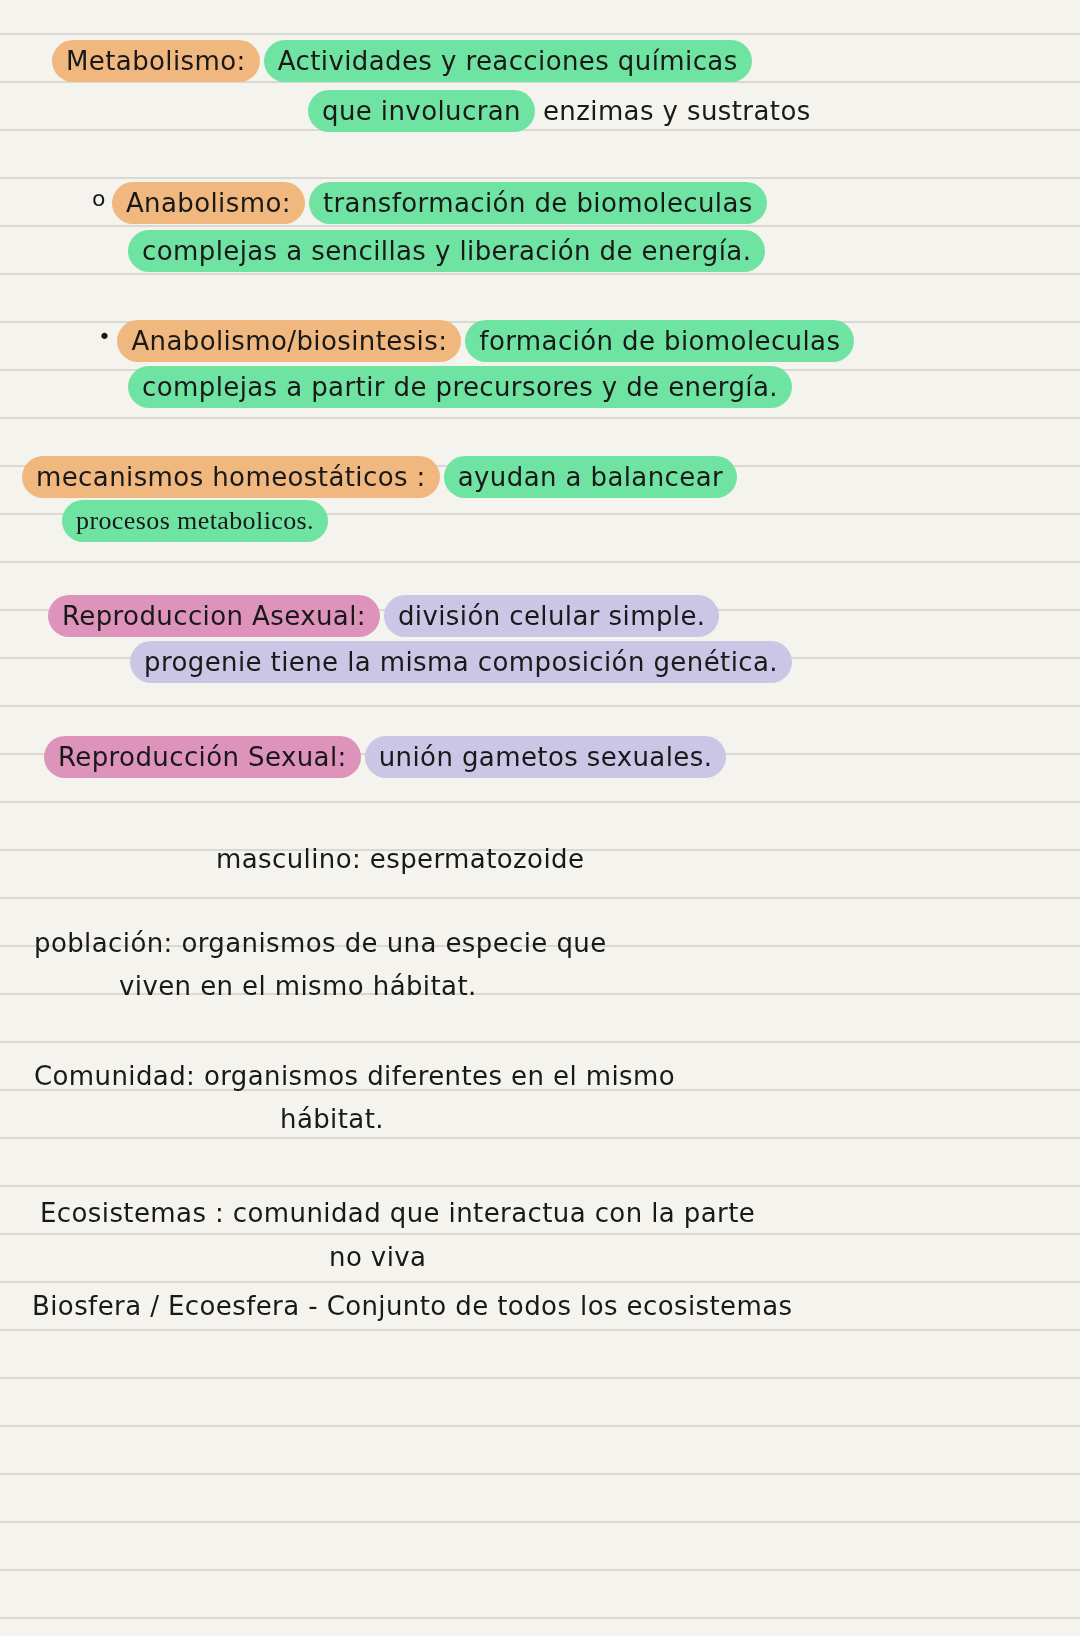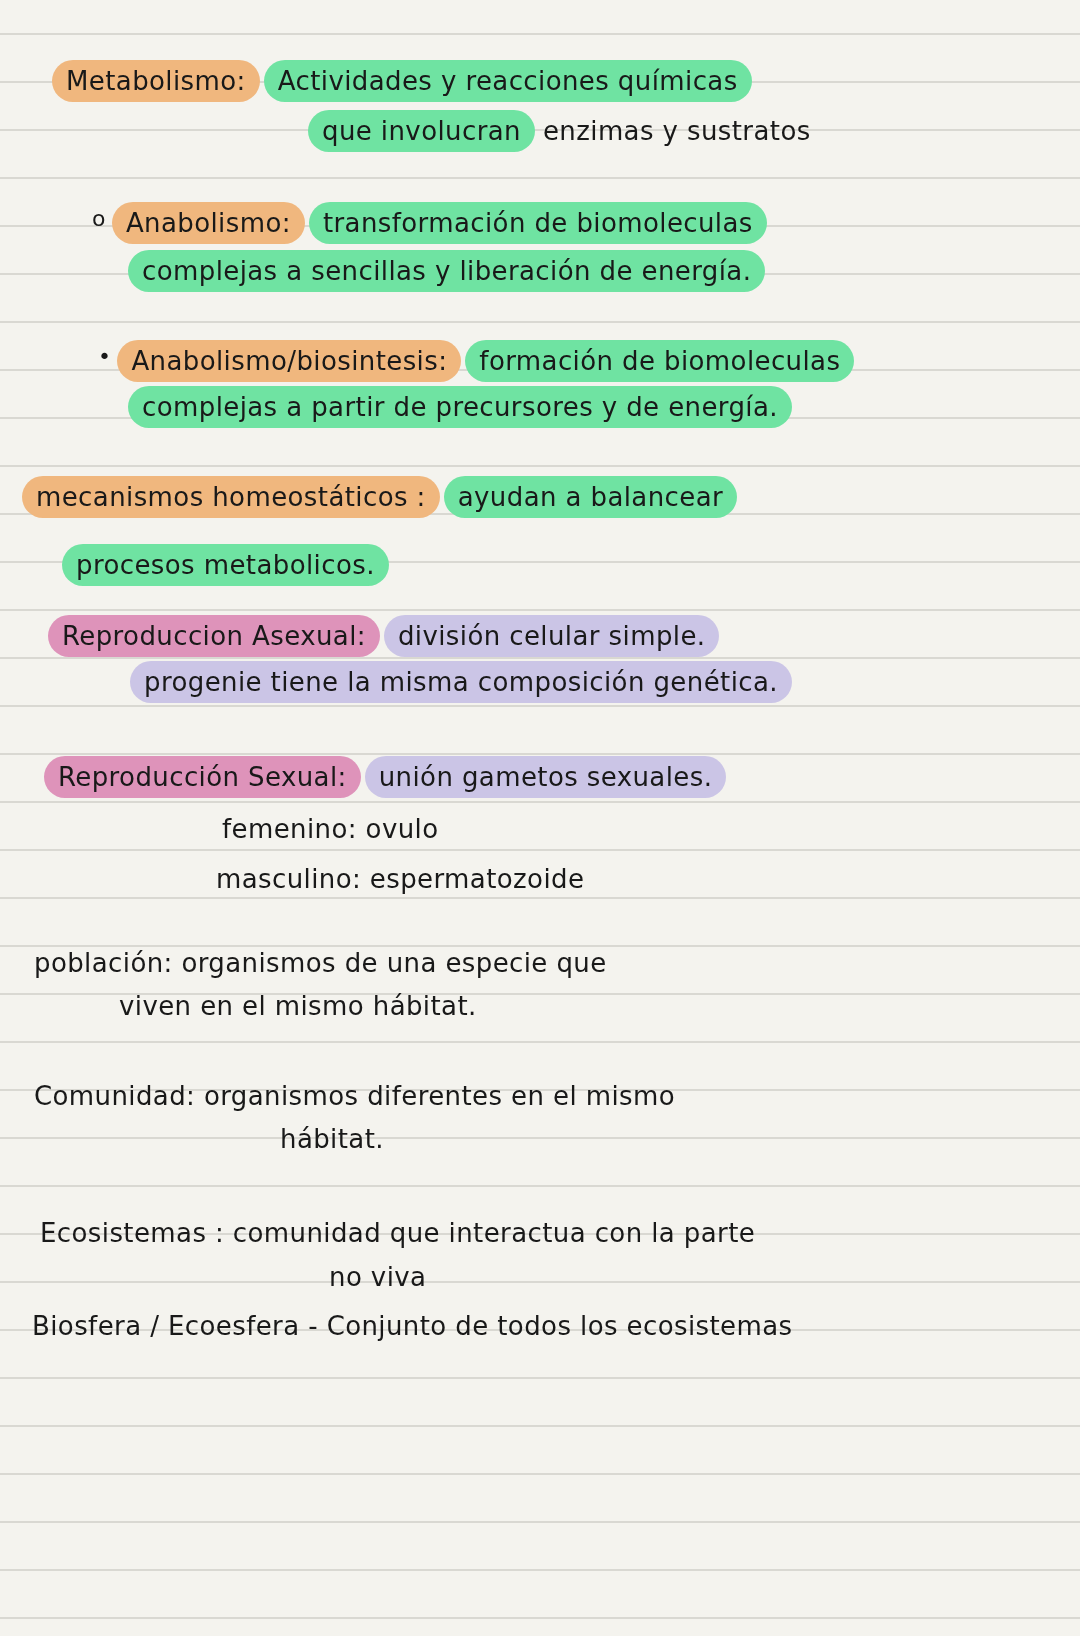--- a/index.html
+++ b/index.html
@@ -28,21 +28,20 @@
     font-size: 26px;
     letter-spacing: 0.4px;
     white-space: nowrap;
     line-height: 1;
   }
   .seg {
     display: inline-block;
     padding: 8px 14px;
     margin-right: 4px;
     border-radius: 22px;
-    margin-top: 20px;
   }
   .seg.plain {
     padding-left: 4px;
     padding-right: 4px;
     background: transparent;
   }
   .hl-orange   { background: var(--hl-orange,   #f0b77e); }
   .hl-green    { background: var(--hl-green,    #6fe3a2); }
   .hl-pink     { background: var(--hl-pink,     #de93ba); }
   .hl-lavender { background: var(--hl-lavender, #cbc5e6); }
@@ -75,36 +74,33 @@
   <div class="note-line" style="top:320px; left:98px;">
     <span class="bullet">•</span><span class="seg hl-orange">Anabolismo/biosintesis:</span><span class="seg hl-green">formación de biomoleculas</span>
   </div>
   <div class="note-line" style="top:366px; left:128px;">
     <span class="seg hl-green">complejas a partir de precursores y de energía.</span>
   </div>
 
   <div class="note-line" style="top:456px; left:22px;text-align:center;">
     <span class="seg hl-orange">mecanismos homeostáticos :</span><span class="seg hl-green">ayudan a balancear</span>
   </div>
-  <div class="note-line" style="top:524px; left:62px;">
+  <div class="note-line" style="top:500px; left:62px;font-family:Liberation Serif, serif;">
     <span class="seg hl-green">procesos metabolicos.</span>
   </div>
 
   <div class="note-line" style="top:595px; left:48px;">
     <span class="seg hl-pink">Reproduccion Asexual:</span><span class="seg hl-lavender">división celular simple.</span>
   </div>
   <div class="note-line" style="top:641px; left:130px;">
     <span class="seg hl-lavender">progenie tiene la misma composición genética.</span>
   </div>
 
   <div class="note-line" style="top:736px; left:44px;">
     <span class="seg hl-pink">Reproducción Sexual:</span><span class="seg hl-lavender">unión gametos sexuales.</span>
-  </div>
-  <div class="note-line" style="top:788px; left:218px;">
-    <span class="seg plain">femenino: ovulo</span>
   </div>
   <div class="note-line" style="top:838px; left:212px;">
     <span class="seg plain">masculino: espermatozoide</span>
   </div>
 
   <div class="note-line" style="top:922px; left:30px;">
     <span class="seg plain">población: organismos de una especie que</span>
   </div>
   <div class="note-line" style="top:965px; left:115px;text-align:right;">
     <span class="seg plain">viven en el mismo hábitat.</span>

